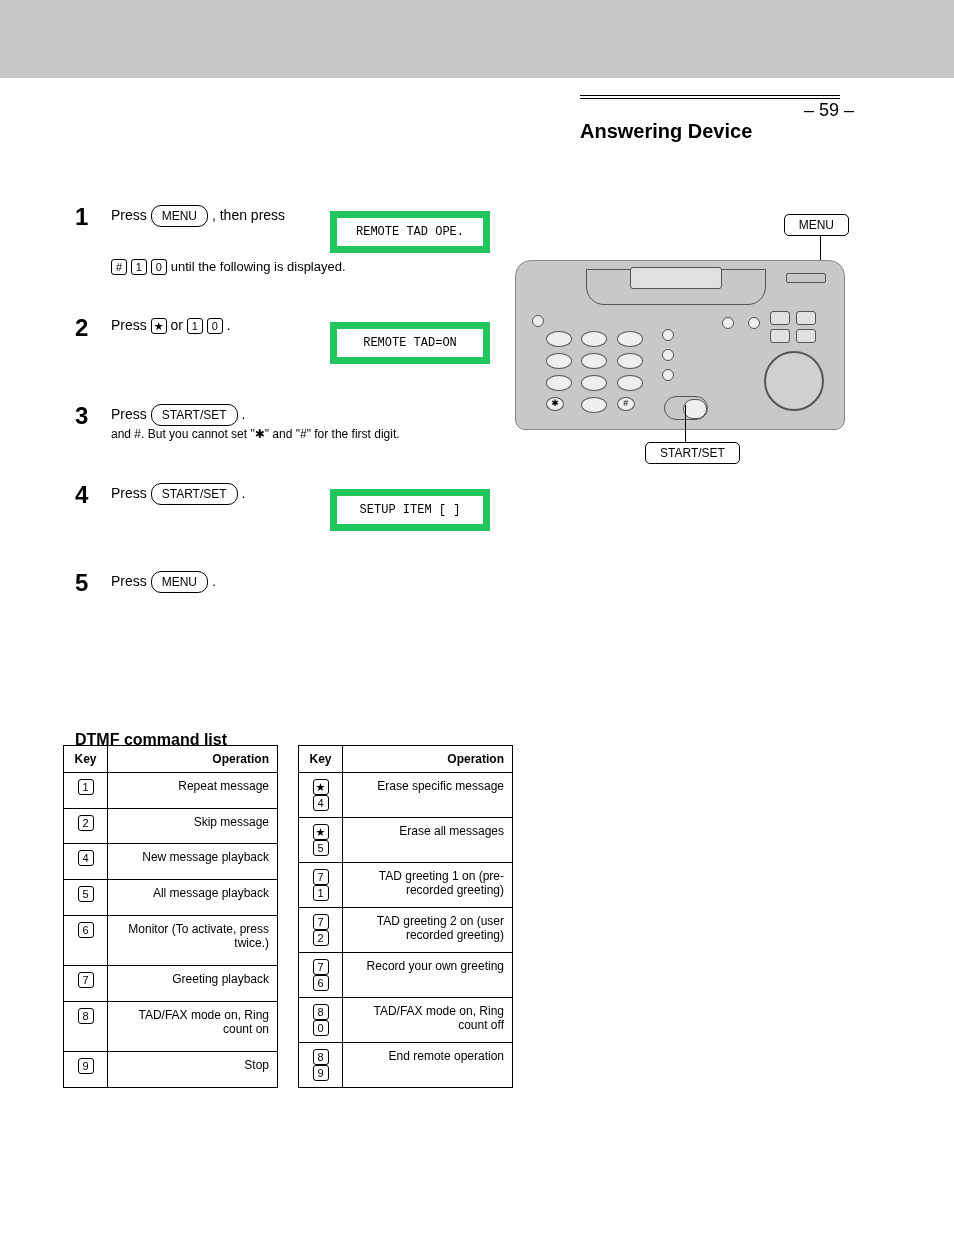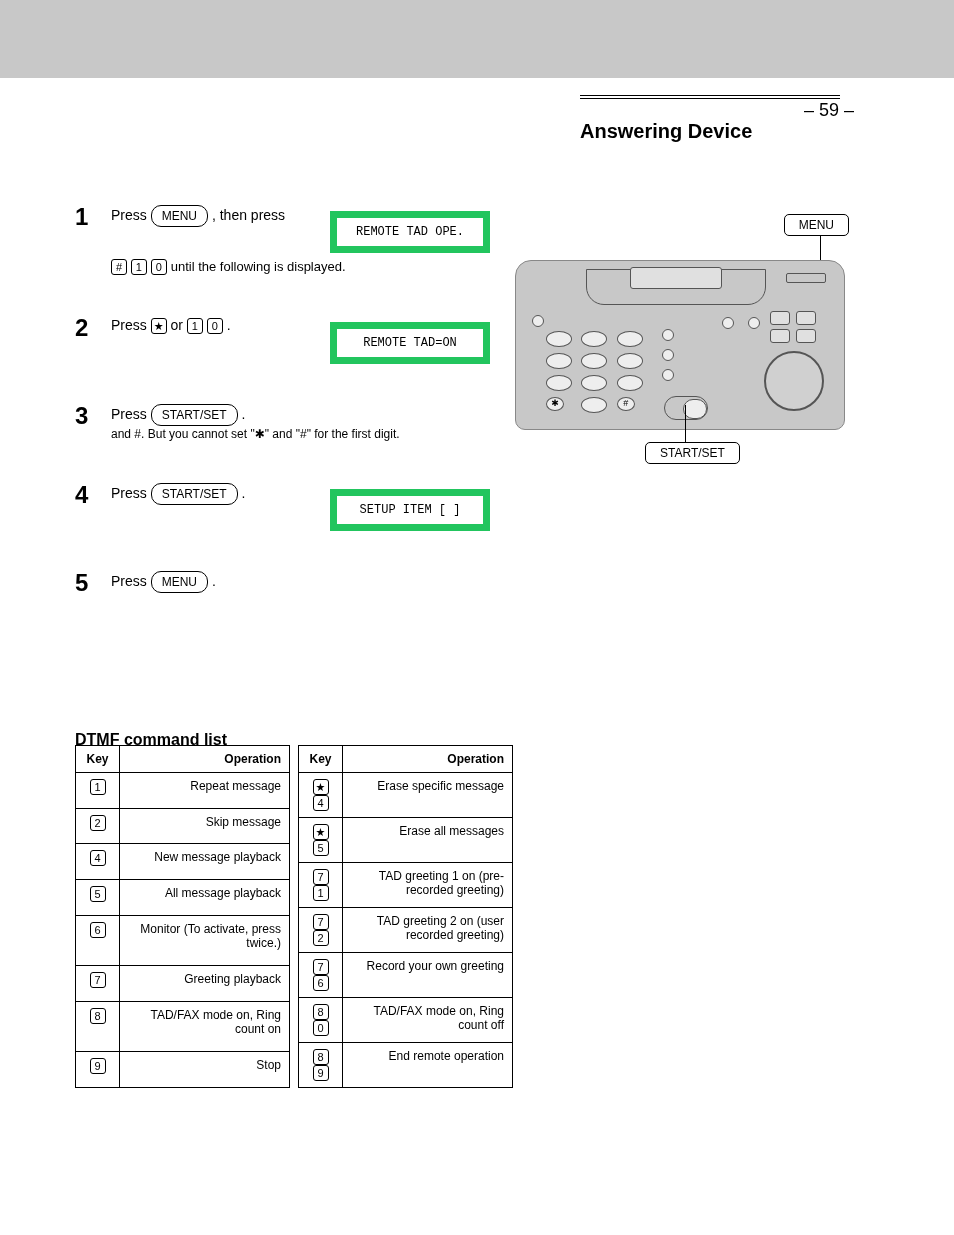--- a/index.html
+++ b/index.html
@@ -215,23 +215,23 @@
   .sub-head {
     position: absolute;
     top: 690px; left: 75px;
     font-size: 16px;
     font-weight: bold;
     margin-top: 41px;
   }
   .op-table-wrap {
     position: absolute;
     top: 745px;
-    left: 75px;
+    left: 63px;
     display: flex;
-    gap: 8px;
+    gap: 20px;
   }
   table.ops {
     border-collapse: collapse;
     font-size: 12px;
   }
   table.ops th, table.ops td {
     border: 1px solid #000;
     padding: 6px 8px;
     vertical-align: top;
     text-align: right;

